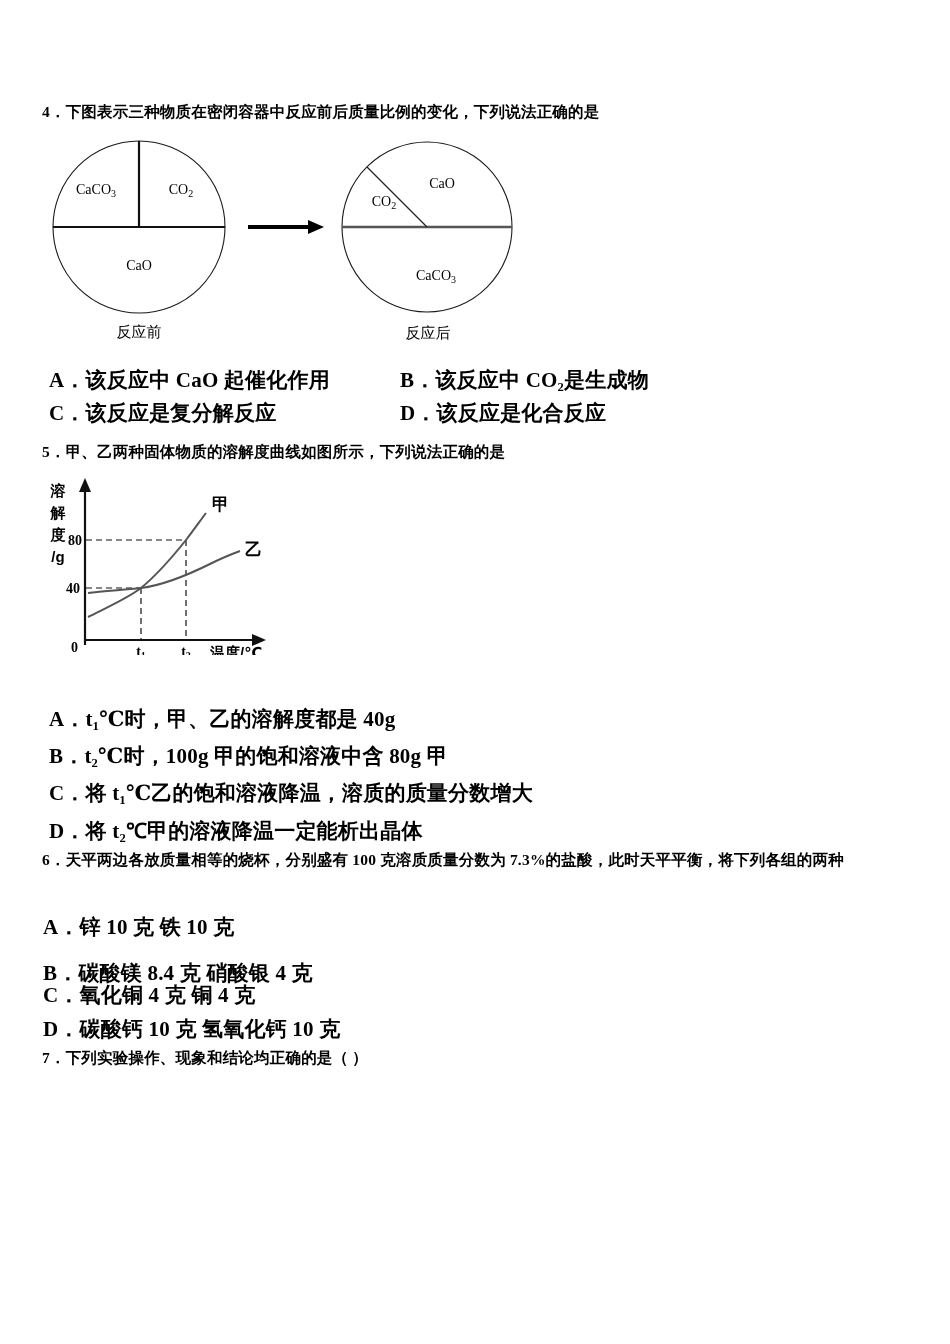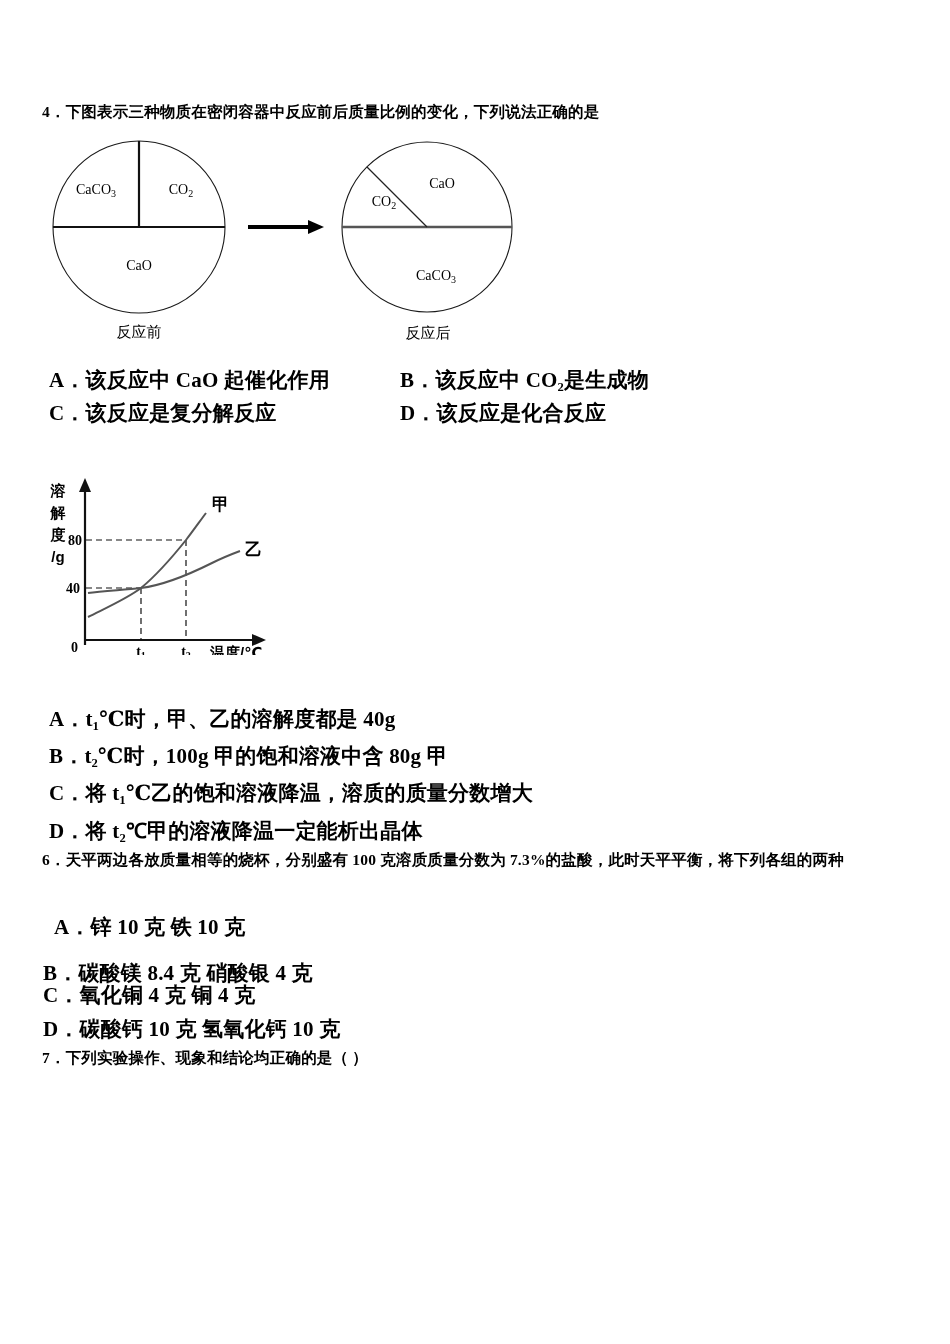--- a/index.html
+++ b/index.html
@@ -161,20 +161,21 @@
       </svg>
       <div class="pie-caption" style="left:40px; top:186px; width:94px;">反应后</div>
     </div>
   </div>
 
   <div class="optline" style="left:49px; top:366px;">A．该反应中 CaO 起催化作用</div>
   <div class="optline" style="left:400px; top:366px;">B．该反应中 CO₂是生成物</div>
   <div class="optline" style="left:49px; top:399px;">C．该反应是复分解反应</div>
   <div class="optline" style="left:400px; top:399px;">D．该反应是化合反应</div>
 
+  <div class="qline" style="left:42px; top:440px; font-weight:bold;">5．甲、乙两种固体物质的溶解度曲线如图所示，下列说法正确的是</div>
 
   <div class="chart-q5">
     <svg class="chart-svg" width="300" height="185" viewBox="0 0 300 185">
 
       <line x1="45" y1="175" x2="45" y2="18" stroke="#111111" stroke-width="2.2"></line>
       <polygon points="45,8 39,22 51,22" fill="#111111"></polygon>
 
       <line x1="45" y1="170" x2="215" y2="170" stroke="#111111" stroke-width="2.2"></line>
       <polygon points="226,170 212,164 212,176" fill="#111111"></polygon>
 
@@ -207,21 +208,21 @@
     </svg>
   </div>
 
   <div class="optline" style="left:49px; top:705px;">A．t₁℃时，甲、乙的溶解度都是 40g</div>
   <div class="optline" style="left:49px; top:742px;">B．t₂℃时，100g 甲的饱和溶液中含 80g 甲</div>
   <div class="optline" style="left:49px; top:779px;">C．将 t₁℃乙的饱和溶液降温，溶质的质量分数增大</div>
   <div class="optline" style="left:49px; top:816px;font-family:Liberation Serif, serif;">D．将 t₂℃甲的溶液降温一定能析出晶体</div>
 
   <div class="qline" style="left:42px; top:848px;">6．天平两边各放质量相等的烧杯，分别盛有 100 克溶质质量分数为 7.3%的盐酸，此时天平平衡，将下列各组的两种</div>
 
-  <div class="optline" style="left:43px; top:913px;margin-left:11px;">A．锌 10 克 铁 10 克</div>
+  <div class="optline" style="left:43px; top:913px;">A．锌 10 克 铁 10 克</div>
   <div class="optline" style="left:43px; top:947px;margin-top:12px;">B．碳酸镁 8.4 克 硝酸银 4 克</div>
   <div class="optline" style="left:43px; top:981px;">C．氧化铜 4 克 铜 4 克</div>
   <div class="optline" style="left:43px; top:1015px;">D．碳酸钙 10 克 氢氧化钙 10 克</div>
 
   <div class="qline" style="left:42px; top:1046px;">7．下列实验操作、现象和结论均正确的是（ ）</div>
 
 
 </div>
 
 </body></html>

